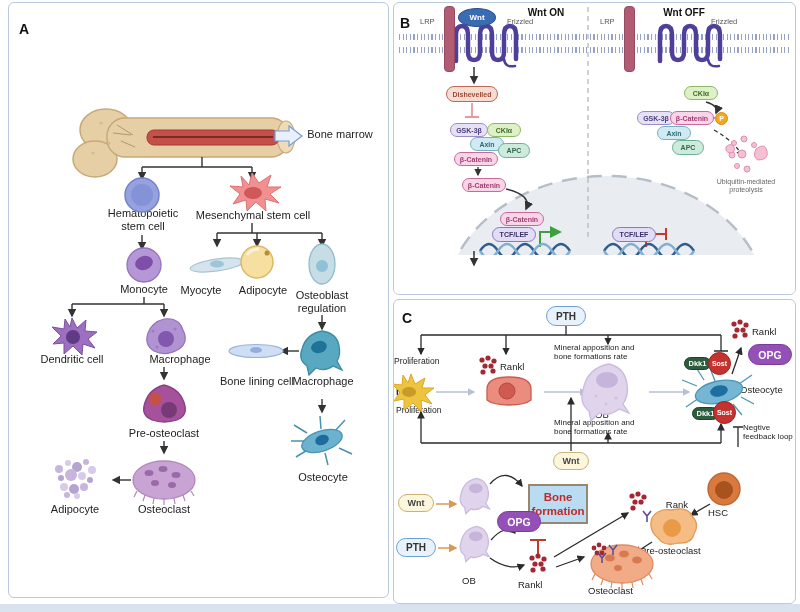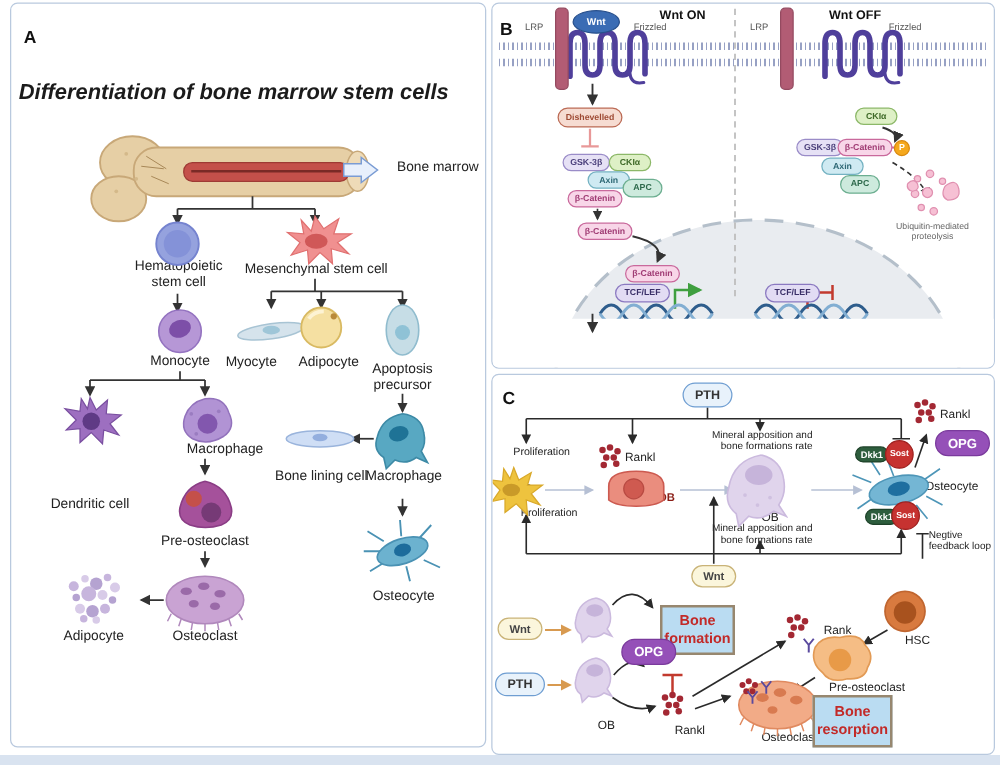--- a/index.html
+++ b/index.html
@@ -28,21 +28,21 @@
   .pill-p{background:#f5a81c;border:1.2px solid #d8880f;color:#fff;border-radius:50%;}
   .pill-pth{background:#e8f2fb;border:1.3px solid #6f9ed2;color:#333;font-size:10px;border-radius:12px;}
   .pill-wntc{background:#fbf6dc;border:1.3px solid #c9b377;color:#444;font-size:9px;border-radius:11px;}
   .pill-opg{background:#9550b8;border:1.5px solid #7a3a9c;color:#fff;font-size:10.5px;border-radius:11px;}
   .pill-dkk{background:#2d5d3d;border:1px solid #1e4229;color:#fff;font-size:7.5px;border-radius:7px;}
   .pill-sost{background:#c63230;border:1px solid #9e201e;color:#fff;font-size:7px;border-radius:50%;}
   .greentxt{position:absolute;color:#4a9e4a;font-size:7.5px;line-height:1.15;font-weight:bold;}
   .redtxt{position:absolute;color:#c23a2e;font-size:7.5px;line-height:1.15;font-weight:bold;}
   .ubtxt{position:absolute;color:#666;font-size:7px;line-height:1.2;text-align:center;}
   .caption{position:absolute;color:#e8923a;font-weight:bold;font-size:11px;line-height:1.15;}
-  .clbl{position:absolute;color:#222;font-size:9.5px;line-height:1.12;text-align:right;}
+  .clbl{position:absolute;color:#222;font-size:9.5px;line-height:1.12;text-align:left;}
   .info-box{position:absolute;background:#badcf2;border:2px solid #97876f;color:#c22a28;font-weight:bold;font-size:11.5px;line-height:1.25;display:flex;align-items:center;justify-content:center;text-align:center;box-sizing:border-box;z-index:5;}
   svg{position:absolute;left:0;top:0;z-index:2;}
 </style>
 </head>
 <body>
 
 <div class="canvas">
 
   <div class="panel" id="panelA">
     <svg width="381" height="596" viewBox="0 0 381 596">
@@ -163,29 +163,28 @@
         <path d="M313,328 q15,2 17,15 q2,9 -2,15 l5,9 -9,-4 q-8,6 -17,2 l-7,7 -2,-9 q-9,-6 -5,-17 q4,-15 20,-18" fill="#58a8c2" stroke="#3d8aa6" stroke-width="1.3"></path>
         <ellipse cx="310" cy="344" rx="8" ry="6" fill="#1f7396" transform="rotate(-15 310 344)"></ellipse>
       </g>
       <g>
         <path d="M298,430 l-13,-8 M300,446 l-13,8 M326,428 l10,-11 M330,445 l13,6 M312,426 l-1,-13 M316,450 l3,12 M295,438 l-13,0" stroke="#4a92b4" stroke-width="1.5"></path>
         <ellipse cx="313" cy="438" rx="21" ry="10" fill="#6cb2cf" stroke="#4a92b4" stroke-width="1.3" transform="rotate(-18 313 438)"></ellipse>
         <ellipse cx="313" cy="437" rx="7" ry="5" fill="#1d6c9c" transform="rotate(-18 313 437)"></ellipse>
       </g>
     </svg>
     <div class="panel-letter" style="left:10px;top:18px;">A</div>
-    <div class="title" style="left:6px;top:60px;">Differentiation of bone marrow stem cells</div>
-    <div class="lbl" style="left:288px;top:125px;width:86px;text-align:right;">Bone marrow</div>
+    <div class="lbl" style="left:288px;top:125px;width:86px;text-align:center;">Bone marrow</div>
     <div class="lbl" style="left:166px;top:206px;width:156px;">Mesenchymal stem cell</div>
     <div class="lbl" style="left:86px;top:204px;width:96px;">Hematopoietic stem cell</div>
     <div class="lbl" style="left:98px;top:280px;width:74px;">Monocyte</div>
     <div class="lbl" style="left:160px;top:281px;width:64px;">Myocyte</div>
     <div class="lbl" style="left:220px;top:281px;width:68px;">Adipocyte</div>
-    <div class="lbl" style="left:277px;top:286px;width:72px;">Apoptosis precursor</div>
-    <div class="lbl" style="left:20px;top:350px;width:86px;margin-top:44px;">Dendritic cell</div>
+    <div class="lbl" style="left:277px;top:286px;width:72px;">Osteoblast regulation</div>
+    <div class="lbl" style="left:20px;top:350px;width:86px;">Dendritic cell</div>
     <div class="lbl" style="left:130px;top:350px;width:82px;">Macrophage</div>
     <div class="lbl" style="left:112px;top:424px;width:86px;">Pre-osteoclast</div>
     <div class="lbl" style="left:120px;top:500px;width:70px;">Osteoclast</div>
     <div class="lbl" style="left:30px;top:500px;width:72px;">Adipocyte</div>
     <div class="lbl" style="left:206px;top:372px;width:84px;">Bone lining cell</div>
     <div class="lbl" style="left:279px;top:372px;width:70px;">Macrophage</div>
     <div class="lbl" style="left:279px;top:468px;width:70px;">Osteocyte</div>
   </div>
 
   <div class="panel" id="panelB">
@@ -450,21 +449,20 @@
     <div class="clbl" style="left:358px;top:27px;width:42px;text-align:left;">Rankl</div>
     <div class="pill pill-opg" style="left:354px;top:44px;width:44px;height:21px;">OPG</div>
     <div class="clbl" style="left:349px;top:124px;width:52px;font-size:8px;text-align:left;">Negtive feedback loop</div>
     <div class="pill pill-wntc" style="left:159px;top:152px;width:36px;height:18px;">Wnt</div>
     <div class="pill pill-wntc" style="left:4px;top:194px;width:36px;height:18px;">Wnt</div>
     <div class="pill pill-pth" style="left:2px;top:238px;width:40px;height:19px;">PTH</div>
     <div class="info-box" style="left:134px;top:184px;width:60px;height:40px;">Bone formation</div>
     <div class="pill pill-opg" style="left:103px;top:211px;width:44px;height:21px;">OPG</div>
     <div class="clbl" style="left:68px;top:276px;width:30px;">OB</div>
     <div class="clbl" style="left:124px;top:280px;width:46px;">Rankl</div>
-    <div class="clbl" style="left:258px;top:200px;width:36px;text-align:center;">Rank</div>
+    <div class="clbl" style="left:258px;top:200px;width:36px;text-align:right;">Rank</div>
     <div class="clbl" style="left:314px;top:208px;width:36px;">HSC</div>
     <div class="clbl" style="left:246px;top:246px;width:84px;">Pre-osteoclast</div>
     <div class="clbl" style="left:194px;top:286px;width:66px;">Osteoclast</div>
-    <div class="info-box" style="left:256px;top:256px;width:64px;height:42px;">Bone resorption</div>
   </div>
 
   <div class="bottom-strip"></div>
 </div>
 
 </body></html>

